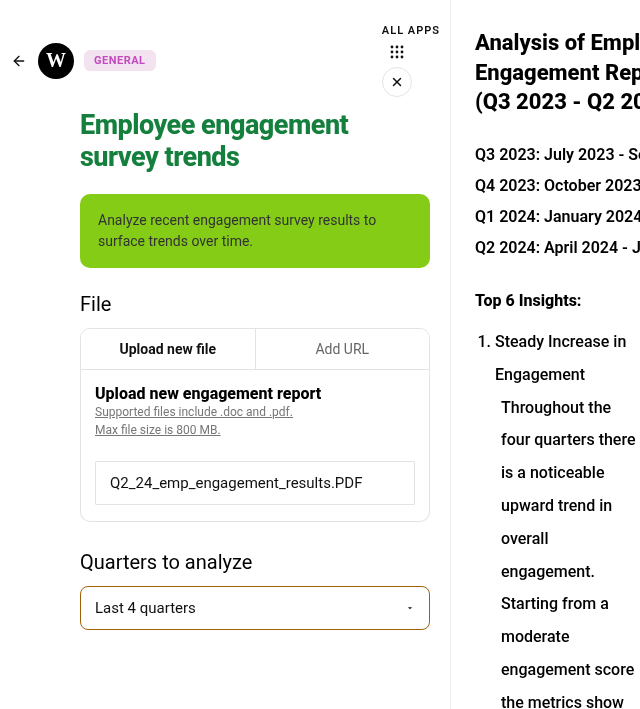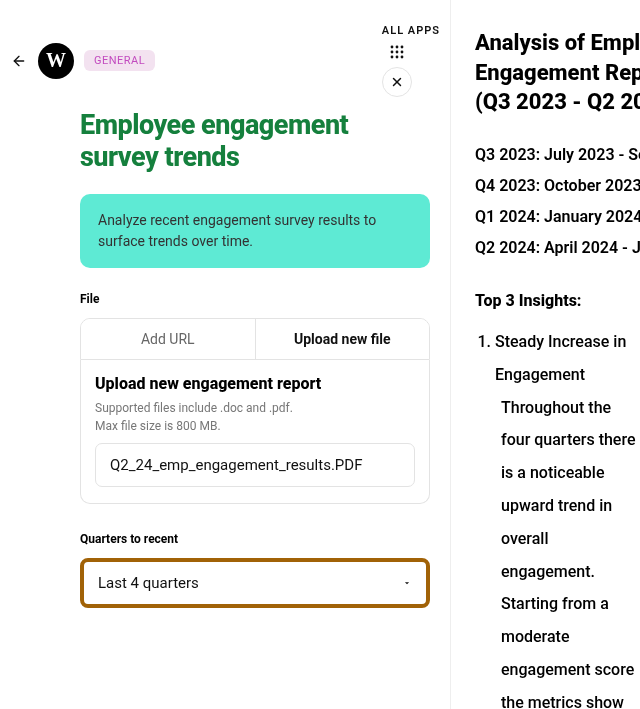--- a/index.html
+++ b/index.html
@@ -36,68 +36,68 @@
   cursor:pointer;
 }
 .logo {
   width: 36px; height: 36px; border-radius: 50%;
   background:#000; display:flex;align-items:center;justify-content:center;
   color:#fff; font-weight:900; font-size:20px; font-family: Georgia, serif;
 }
 .badge {
   font-size: 11px; letter-spacing: 0.5px;
   background:#f3e2f0; color:#c24bbf;
-  padding:4px 10px; border-radius:6px; font-weight:400;
+  padding:4px 10px; border-radius:6px; font-weight:700;
 }
 .topbar-right {
   margin-left:auto; display:flex; align-items:flex-start; gap:0;flex-direction:column;
 }
 .all-apps {
   font-size:11px; letter-spacing:1px; font-weight:600; color:#111;
 }
 .icon-btn {
   width:30px;height:30px;border-radius:50%;
   display:flex;align-items:center;justify-content:center;
   cursor:pointer;
 }
 .icon-btn.bordered { border:1px solid #e4e4e4; }
 .content { padding-left: 70px; padding-right: 10px; }
 h1.title {
   font-size: 27px; font-weight: 800; line-height:1.2;
   color:#15803d; margin-bottom: 20px; letter-spacing:-0.5px;
 }
 .desc-box {
-  background:#5eead4; border-radius:10px;
+  background:#84cc16; border-radius:10px;
   padding:16px 18px; font-size:14px; color:#333; line-height:1.5;
   margin-bottom:24px;
 }
-.label { font-size:12px; font-weight:700; margin-bottom:12px; }
+.label { font-size:20px; font-weight:400; margin-bottom:12px; }
 .tabs {
   display:flex; border:1px solid #e3e3e3; border-radius:10px 10px 0 0;
   overflow:hidden;
 }
 .tab {
   flex:1; text-align:center; padding:12px 6px; font-size:14px; color:#666;
   cursor:pointer; background:#fff;
 }
 .tab.active { font-weight:700; color:#111; }
 .tab:not(:last-child){ border-right:1px solid #e3e3e3; }
 .upload-body {
   border:1px solid #e3e3e3; border-top:none; border-radius:0 0 10px 10px;
   padding:14px 14px 16px 14px; margin-bottom:28px;
 }
-.upl-title { font-weight:800; font-size:16px; margin-bottom:6px; }
-.upl-sub { font-size:12px; color:#777; line-height:1.5; }
+.upl-title { font-weight:800; font-size:16px; }
+.upl-sub { font-size:12px; color:#777; line-height:1.5;text-decoration:underline; }
 .file-input {
-  margin-top:8px; border:1px solid #e3e3e3; border-radius:7px;
+  margin-top:22px; border:1px solid #e3e3e3; border-radius:1px;
   padding:12px 14px; font-size:15px; color:#111;
 }
 .section { margin-bottom:24px; }
 .select {
-  border:4px solid #a16207; border-radius:8px;
+  border:1px solid #a16207; border-radius:8px;
   padding:12px 14px; font-size:15px; color:#111;
   display:flex; align-items:center; justify-content:space-between;
   cursor:pointer;
 }
 .primary-btn {
   width:100%; background:#5043f0; color:#fff; border:none;
   border-radius:999px; padding:18px; font-size:16px; font-weight:700;
   cursor:pointer;
 }
 .right-panel h2 {
@@ -151,33 +151,33 @@
     </div>
   </div>
 
   <div class="content">
     <h1 class="title">Employee engagement survey trends</h1>
     <div class="desc-box">Analyze recent engagement survey results to surface trends over time.</div>
 
     <div class="section">
       <div class="label">File</div>
       <div class="tabs">
+        <div class="tab active">Upload new file</div>
         <div class="tab">Add URL</div>
-        <div class="tab active">Upload new file</div>
       </div>
       <div class="upload-body">
         <div class="upl-title">Upload new engagement report</div>
         <div class="upl-sub">Supported files include .doc and .pdf.</div>
         <div class="upl-sub">Max file size is 800 MB.</div>
         <div class="file-input">Q2_24_emp_engagement_results.PDF</div>
       </div>
     </div>
 
     <div class="section">
-      <div class="label">Quarters to recent</div>
+      <div class="label">Quarters to analyze</div>
       <div class="select">
         <span>Last 4 quarters</span>
         <svg width="10" height="10" viewBox="0 0 24 24" fill="#111">
             <path d="M7 10l5 5 5-5z"></path>
           </svg>
       </div>
     </div>
 
   </div>
 </div>
@@ -187,21 +187,21 @@
     <span>Analysis of Employee</span><br>
     <span>Engagement Report</span><br>
     <span>(Q3 2023 - Q2 2024)</span>
   </h2>
   <div class="date-line">Q3 2023: July 2023 - September 2023</div>
   <div class="date-line">Q4 2023: October 2023 - December 2023</div>
   <div class="date-line">Q1 2024: January 2024 - March 2024</div>
   <div class="date-line">Q2 2024: April 2024 - June 2024</div>
 
   <div class="insights">
-    <div class="rp-label">Top 3 Insights:</div>
+    <div class="rp-label">Top 6 Insights:</div>
     <ol>
       <li>
         <span class="ins-title">Steady Increase in Engagement</span>
         <div class="ins-body">Throughout the four quarters there is a noticeable upward trend in overall engagement. Starting from a moderate engagement score the metrics show an increase each quarter reaching a significant peak by Q2 2024. The initiatives implemented are effectively a..</div>
       </li>
     </ol>
   </div>
 </div>
 
 </body></html>

